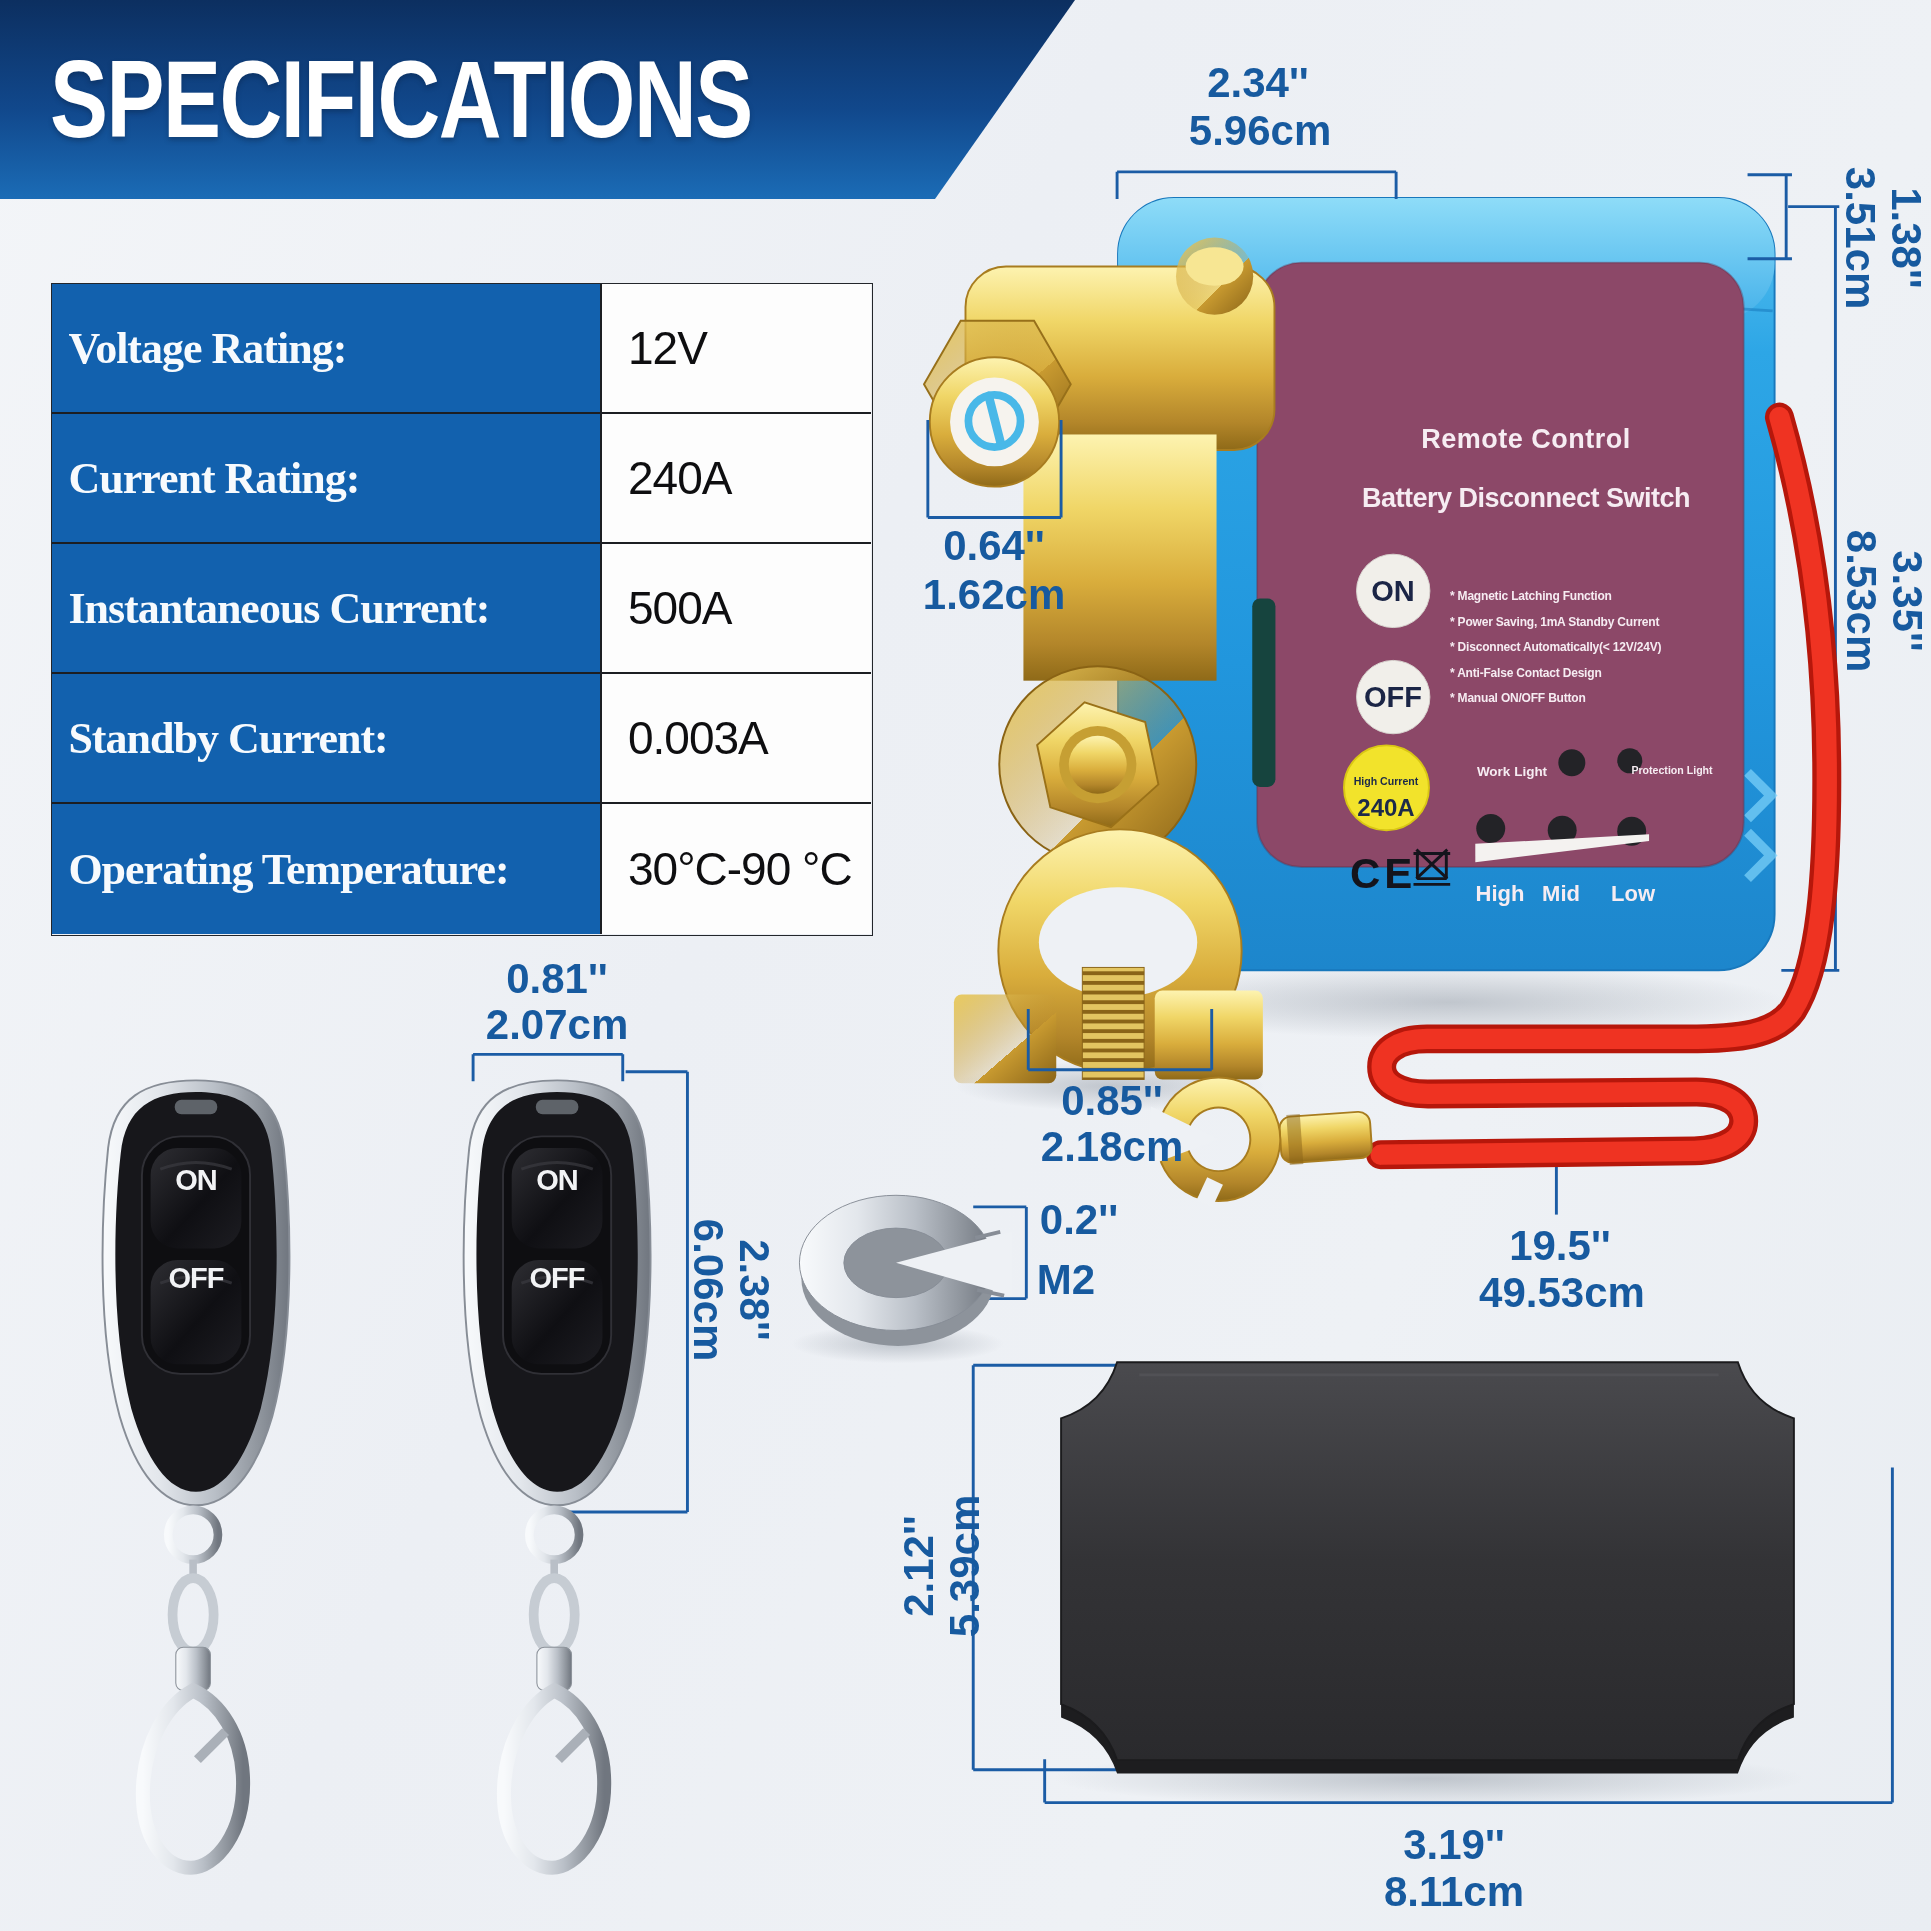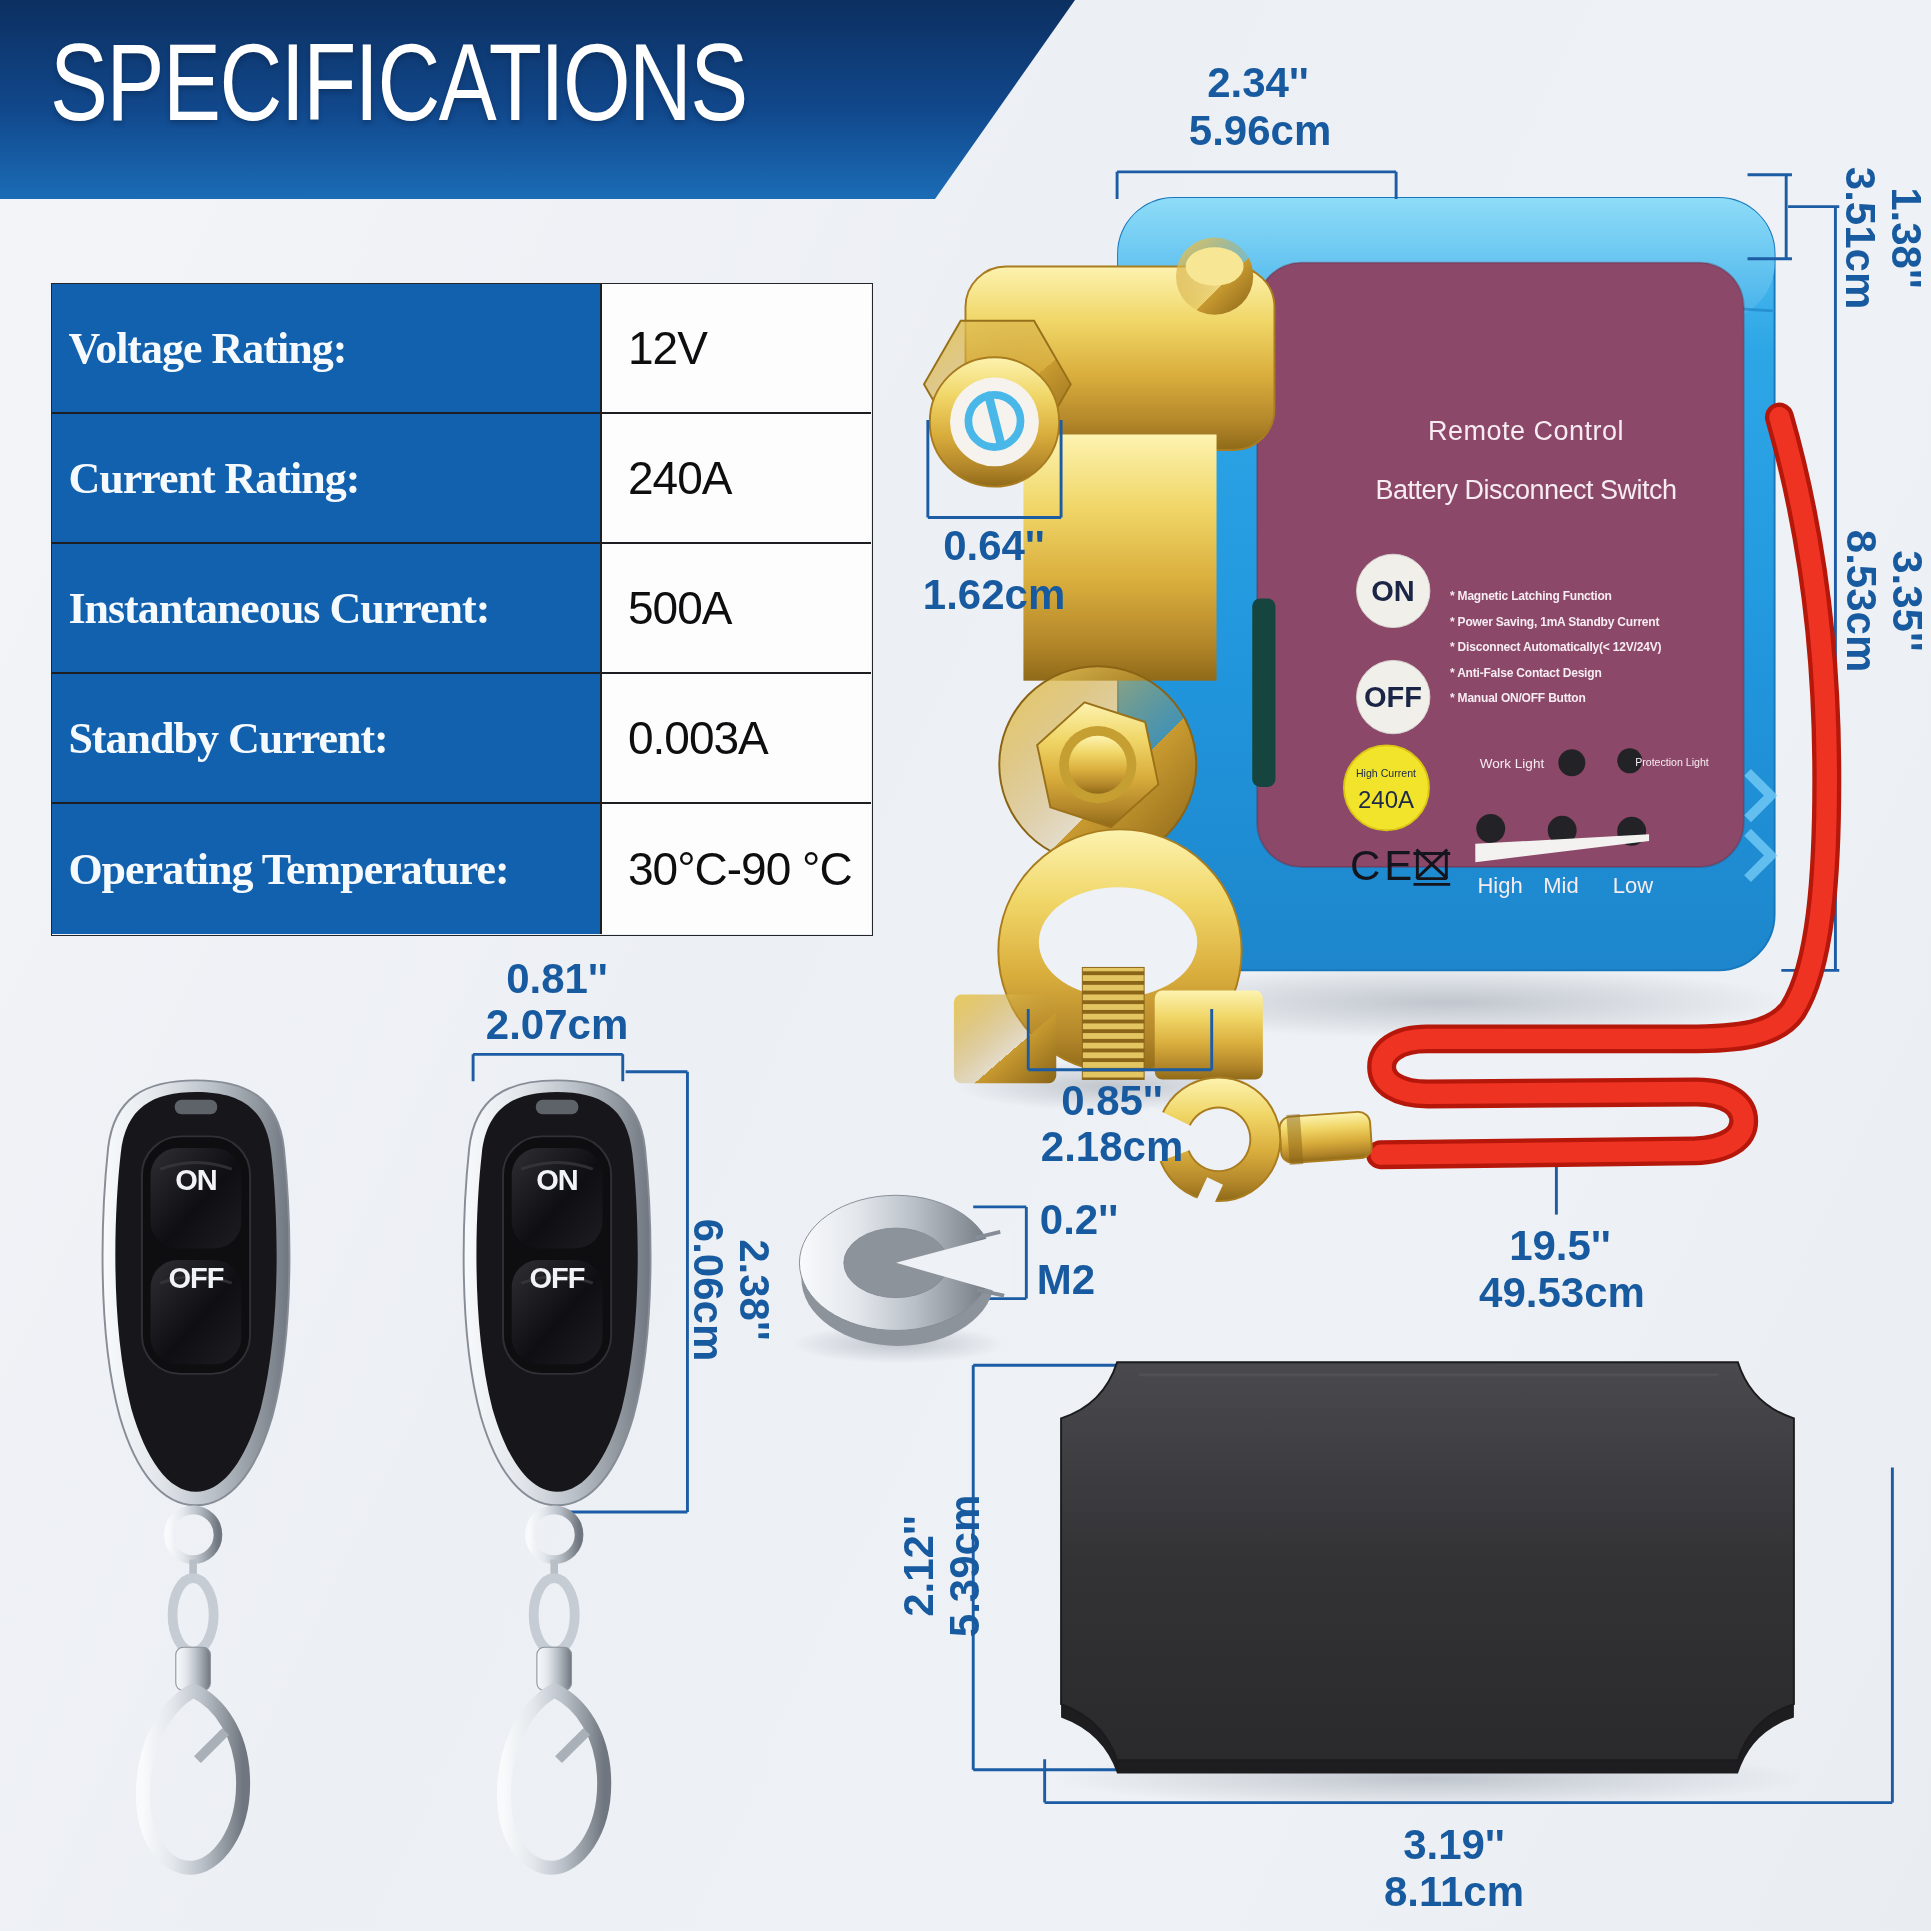--- a/index.html
+++ b/index.html
@@ -9,22 +9,22 @@
     font-family:"Liberation Sans",sans-serif;
   }
   .abs{position:absolute;}
   
   .banner{
     position:absolute;left:0;top:0;width:1081px;height:199px;
     background:linear-gradient(180deg,#0c2f60 0%,#11488c 55%,#1b6cb6 100%);
     clip-path:polygon(0 0,1075px 0,935px 199px,0 199px);
   }
   .pageTitle{
-    position:absolute;left:50px;top:18px;color:#ffffff;
-    font-size:110px;font-weight:400;letter-spacing:-1.9px;white-space:nowrap;
+    position:absolute;left:50px;top:35px;color:#ffffff;
+    font-size:110px;font-weight:700;letter-spacing:-1.9px;white-space:nowrap;
     text-shadow:0 2.9px 5.8px rgba(8,28,58,.35);
   }
   .pageTitle span{display:inline-block;transform:scaleX(.79);transform-origin:left center;}
   
   .specTable{
     position:absolute;left:51px;top:283px;width:820px;height:651px;
     display:grid;grid-template-columns:548px 271px;grid-auto-rows:130px;
     border:1.9px solid #23262b;
   }
   .tLabel{
@@ -40,21 +40,21 @@
   .rowLast{border-bottom:none;text-align:center;}
   
   .dim{
     position:absolute;transform:translate(-50%,-50%);
     color:#175a9f;font-weight:700;font-size:42px;text-align:center;white-space:nowrap;
   }
   .rot90{transform:translate(-50%,-50%) rotate(90deg);line-height:46px;font-size:42px;}
   .rot270{transform:translate(-50%,-50%) rotate(-90deg);line-height:46px;font-size:42px;}
   .rot90 span,.rot270 span{display:block;}
   
-  .devTxt{position:absolute;transform:translate(-50%,-50%);color:#f6ecf2;font-weight:400;white-space:nowrap;}
+  .devTxt{position:absolute;transform:translate(-50%,-50%);color:#f6ecf2;font-weight:700;white-space:nowrap;margin-top:8px;}
   .feat{position:absolute;left:1450px;top:584px;color:#f6ecf2;font-weight:700;
         font-size:12px;line-height:25.6px;letter-spacing:-0.2px;white-space:nowrap;}
   .btnTxt{position:absolute;transform:translate(-50%,-50%);color:#1b2546;font-weight:700;font-size:29px;}
   .remTxt{position:absolute;transform:translate(-50%,-50%);color:#f2f3f5;font-weight:700;
           font-size:29px;letter-spacing:-1px;}
 </style>
 </head>
 <body>
 
 <div class="canvas">

